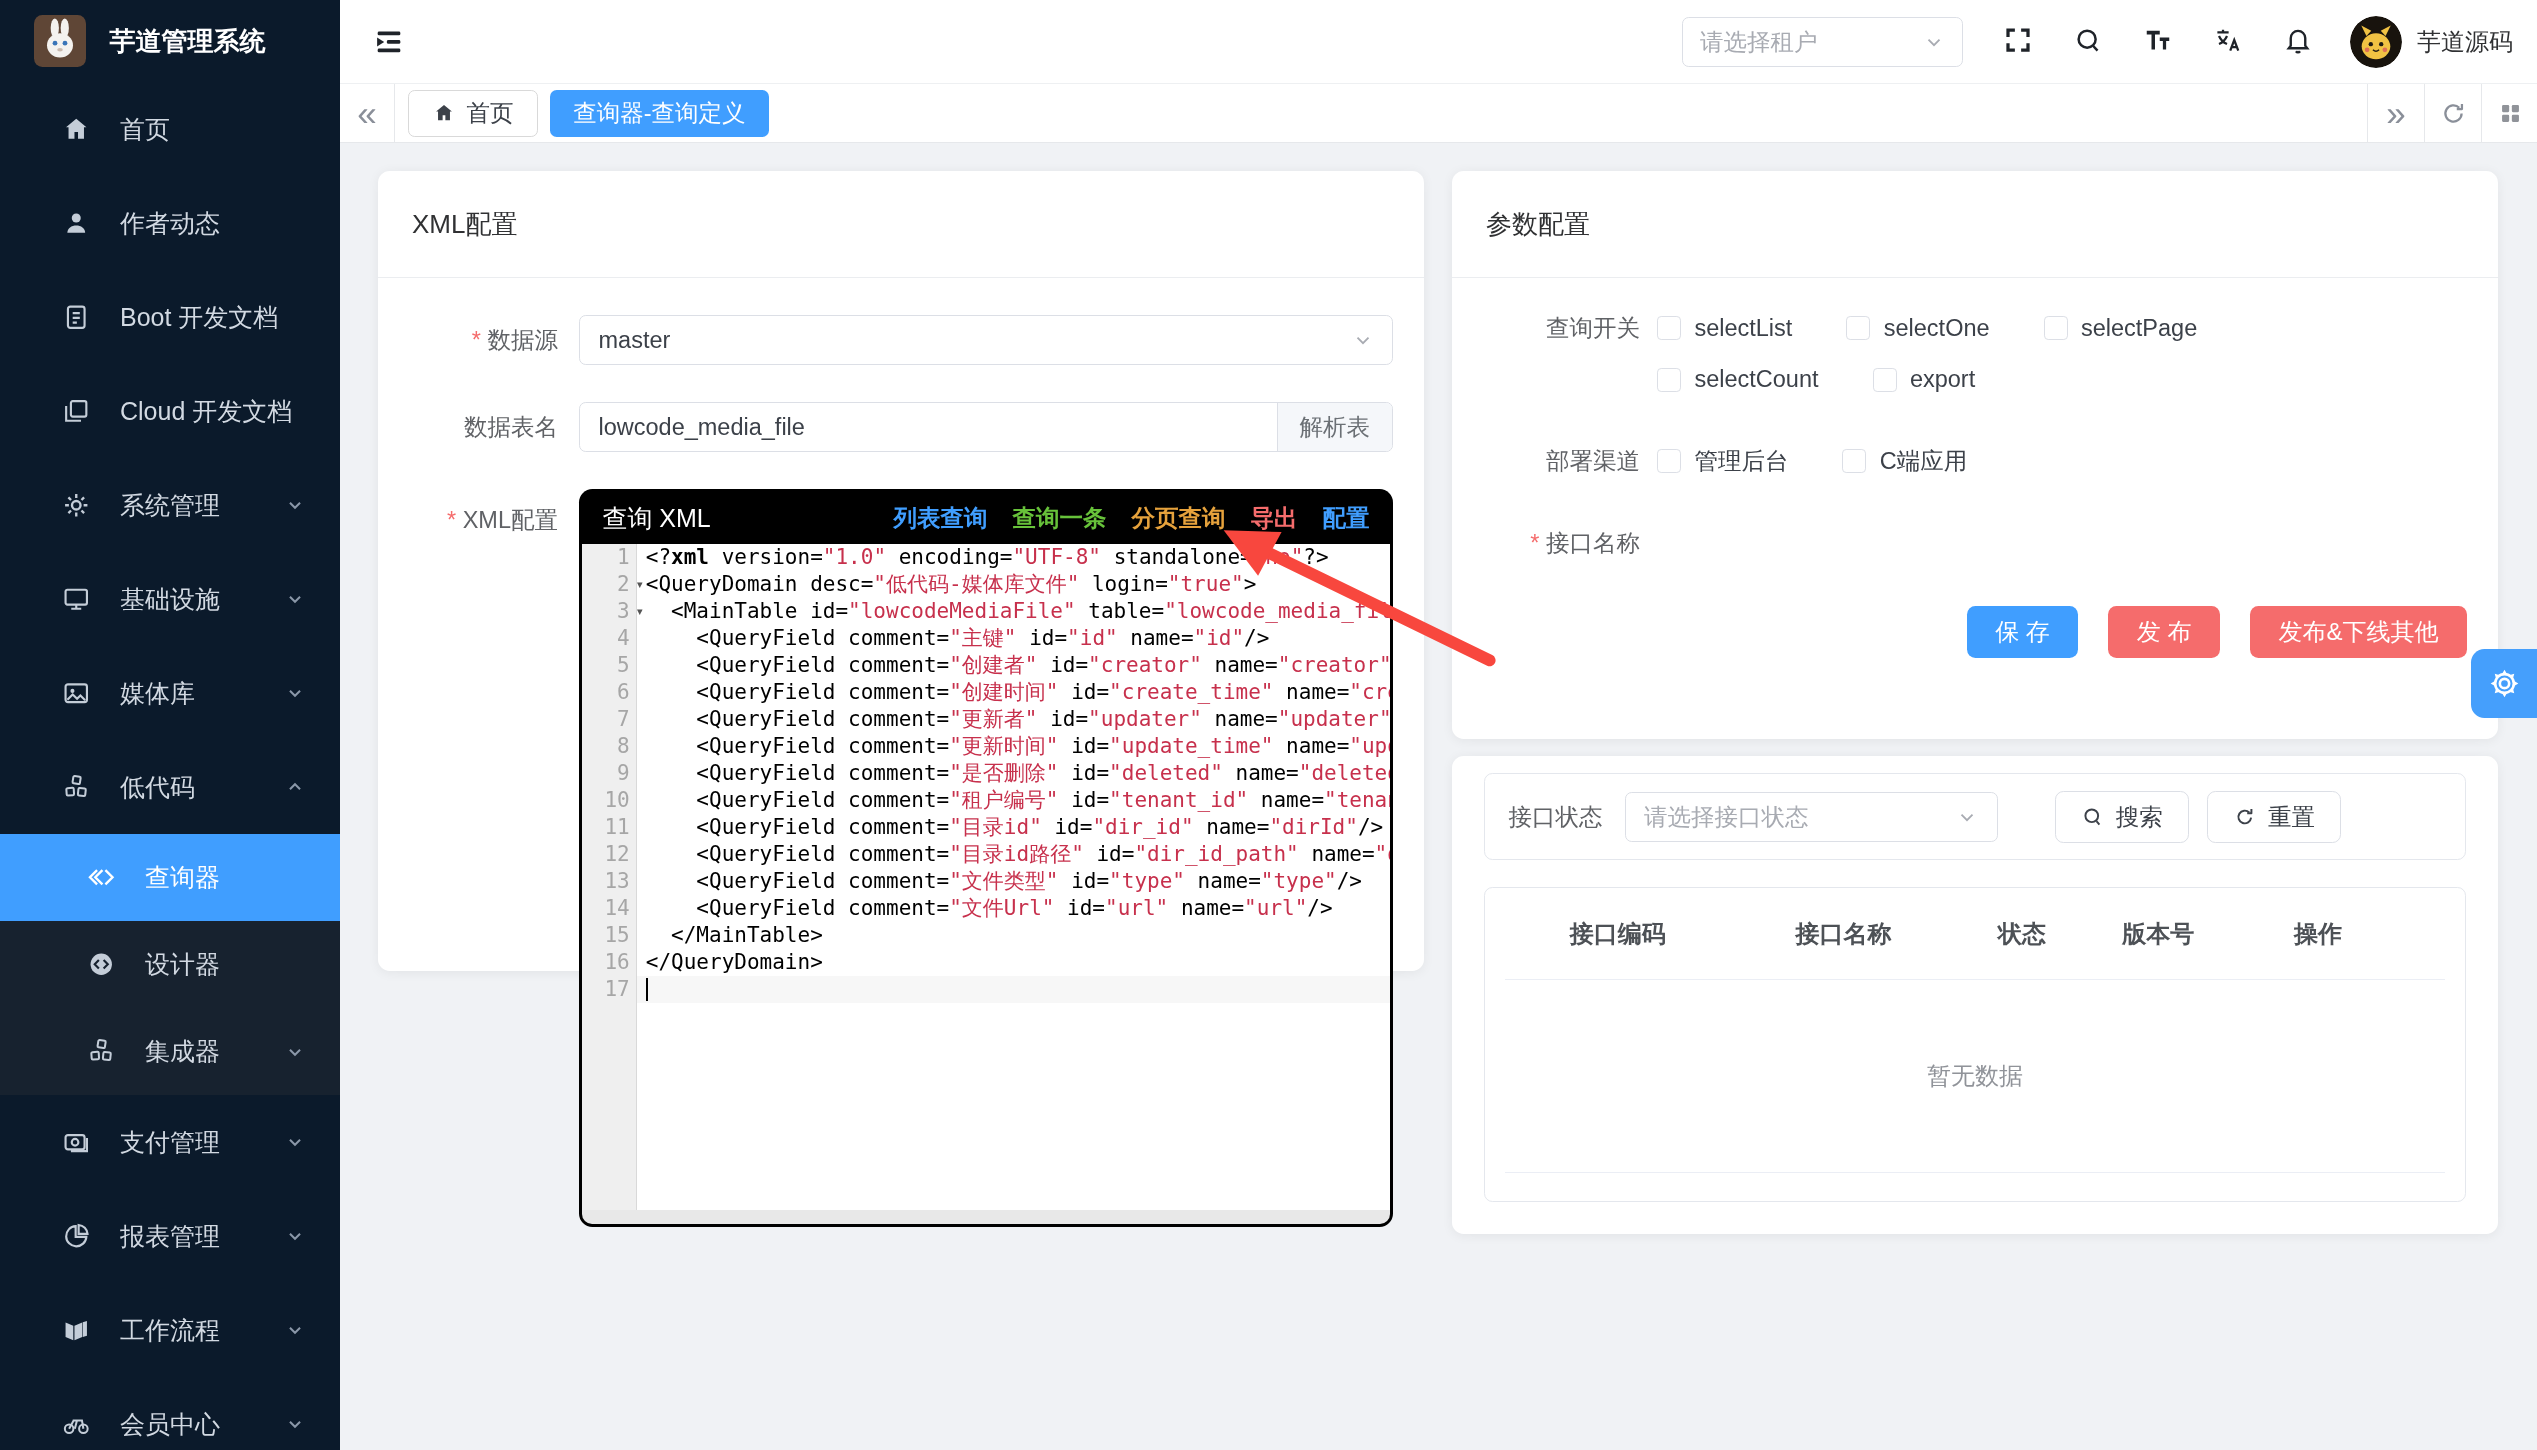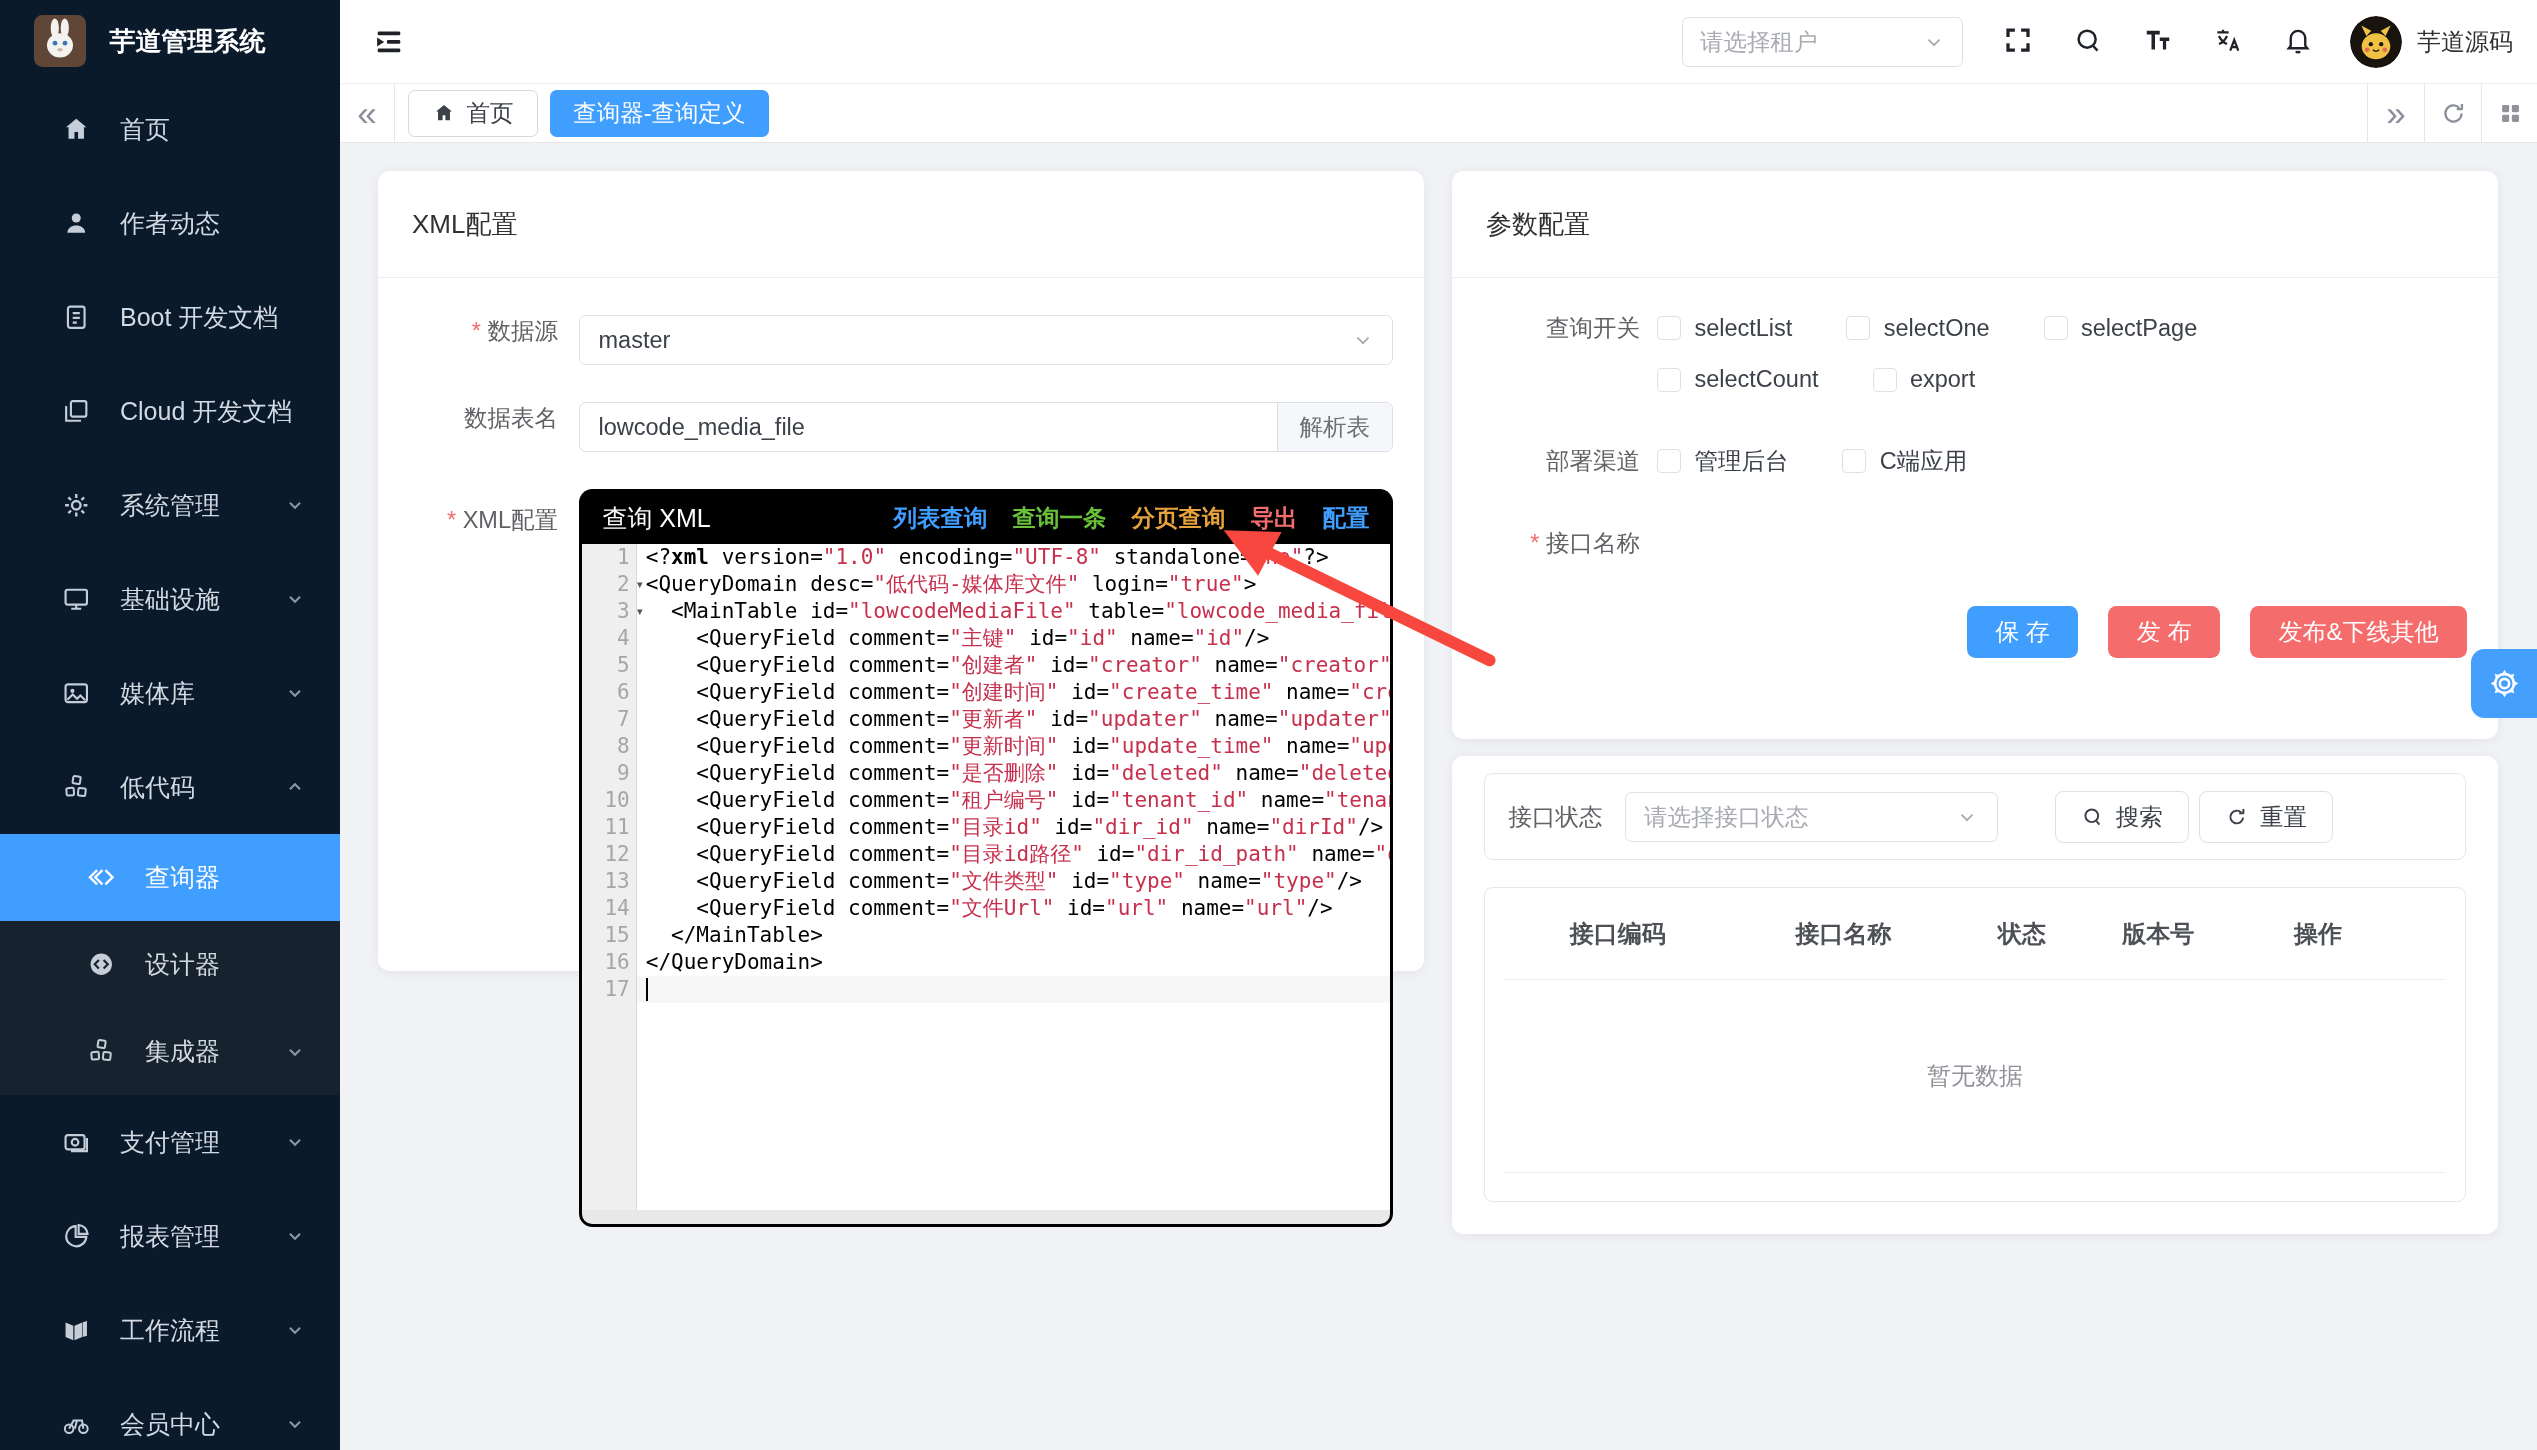--- a/index.html
+++ b/index.html
@@ -60,21 +60,21 @@
   .tab-act svg { width:27px; height:27px; }
   .tab-act.grid { color:#909399; }
 
   
   .content { position:absolute; left:340px; top:143px; right:0; bottom:0; background:#f0f2f5; }
   .card { position:absolute; background:#fff; border-radius:11.7px; box-shadow:0 1.7px 11.7px rgba(0,0,0,.06); }
   .card-head { height:107px; display:flex; align-items:center; padding-left:34px;
     font-size:26px; color:#303133; border-bottom:0.8px solid #ebedf0; }
 
   #xml-card { left:38px; top:28px; width:1046px; height:800px; }
-  .form-row { display:flex; margin-top:37px; }
+  .form-row { display:flex; align-items:center; margin-top:37px; }
   .form-label { width:180px; text-align:right; font-size:23.5px; color:#606266; flex:none; white-space:nowrap; }
   .required::before { content:"* "; color:#f56c6c; }
   .form-ctl { margin-left:21px; width:814px; }
   .el-select, .el-input { height:50px; border:1.3px solid #dcdfe6; border-radius:6.7px;
     display:flex; align-items:center; padding:0 18.5px; font-size:23.5px; color:#3c4149; background:#fff; }
   .el-select .val { flex:1; }
   .el-select .icon { color:#a8abb2; } .el-select .icon svg { width:22px; height:22px; }
   .input-group { display:flex; width:814px; height:50px; border:1.3px solid #dcdfe6; border-radius:6.7px; overflow:hidden; background:#fff; }
   .input-group .inp { flex:1; display:flex; align-items:center; padding:0 18.5px; font-size:23.5px; color:#3c4149; }
   .input-group .append { flex:none; background:#f5f7fa; border-left:1.3px solid #dcdfe6;
@@ -130,21 +130,21 @@
   .inner-box { border:1.3px solid #e4e7ed; border-radius:8.4px; margin:0 32px; }
   .filter-box { margin-top:17px; height:87px; display:flex; align-items:center; padding:0 23.5px; }
   .filter-label { font-size:23.5px; color:#606266; white-space:nowrap; }
   .filter-select { width:373px; height:50px; margin-left:22px; }
   .mini-btn { height:52px; border:1.3px solid #dcdfe6; border-radius:8.4px; background:#fff;
     display:flex; align-items:center; justify-content:center; font-size:23.5px; color:#3c4149;
     padding:0 25px; cursor:pointer; white-space:nowrap; }
   .mini-btn .icon { margin-right:11.7px; color:#3c4149; }
   .mini-btn .icon svg { width:23.5px; height:23.5px; }
   .search-btn { margin-left:57px; }
-  .reset-btn { margin-left:10px; }
+  .reset-btn { margin-left:18px; }
   .table-box { margin-top:27px; height:315px; padding:0 20px; }
   .t-head { display:flex; height:92px; align-items:center; border-bottom:1.3px solid #ebeef5; }
   .t-col { font-size:24px; color:#4d5156; font-weight:bold; text-align:center; }
   .t-empty { height:193px; display:flex; align-items:center; justify-content:center;
     font-size:24px; color:#909399; border-bottom:1.3px solid #ebeef5; }
 
   
   .gear-fab { position:absolute; right:0; top:649px; width:67px; height:69px; background:#459ffc;
     border-radius:13.4px 0 0 13.4px; display:flex; align-items:center; justify-content:center;
     cursor:pointer; z-index:20; color:#fff; }

